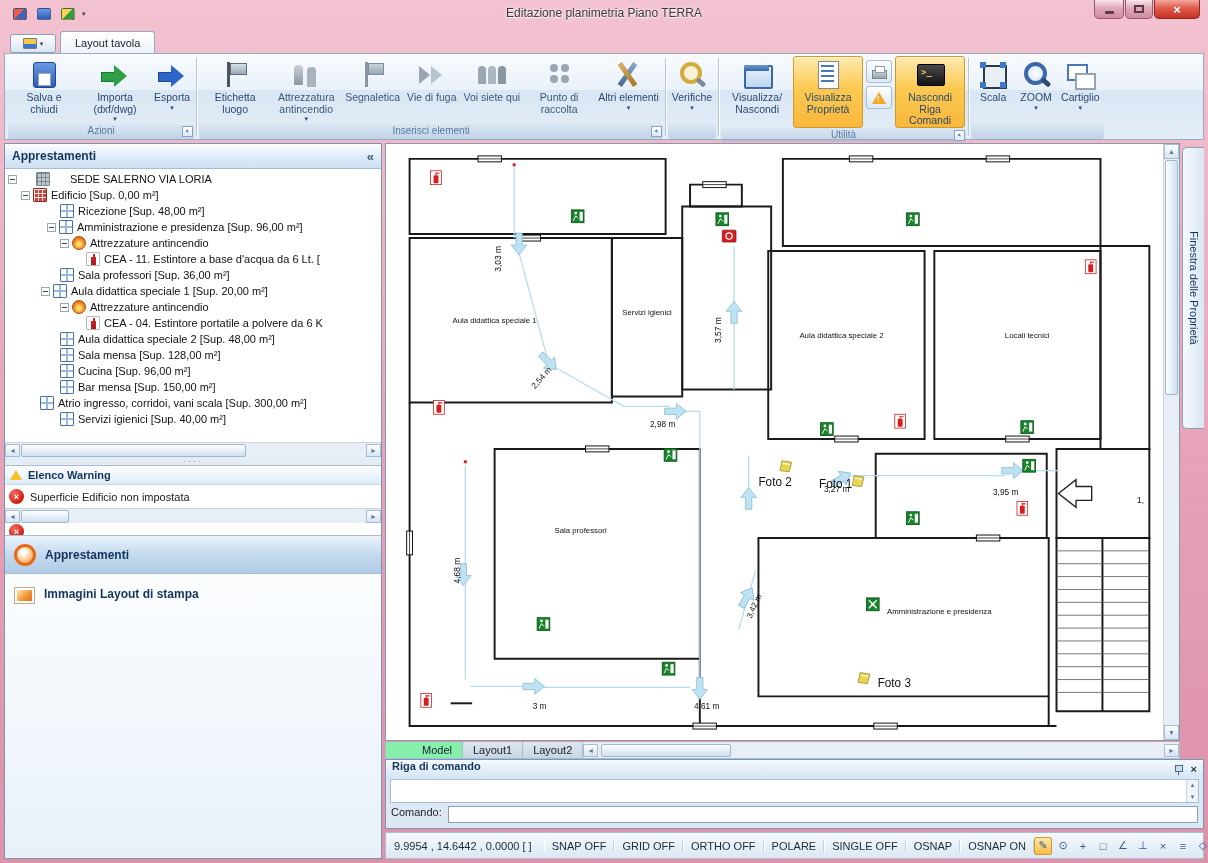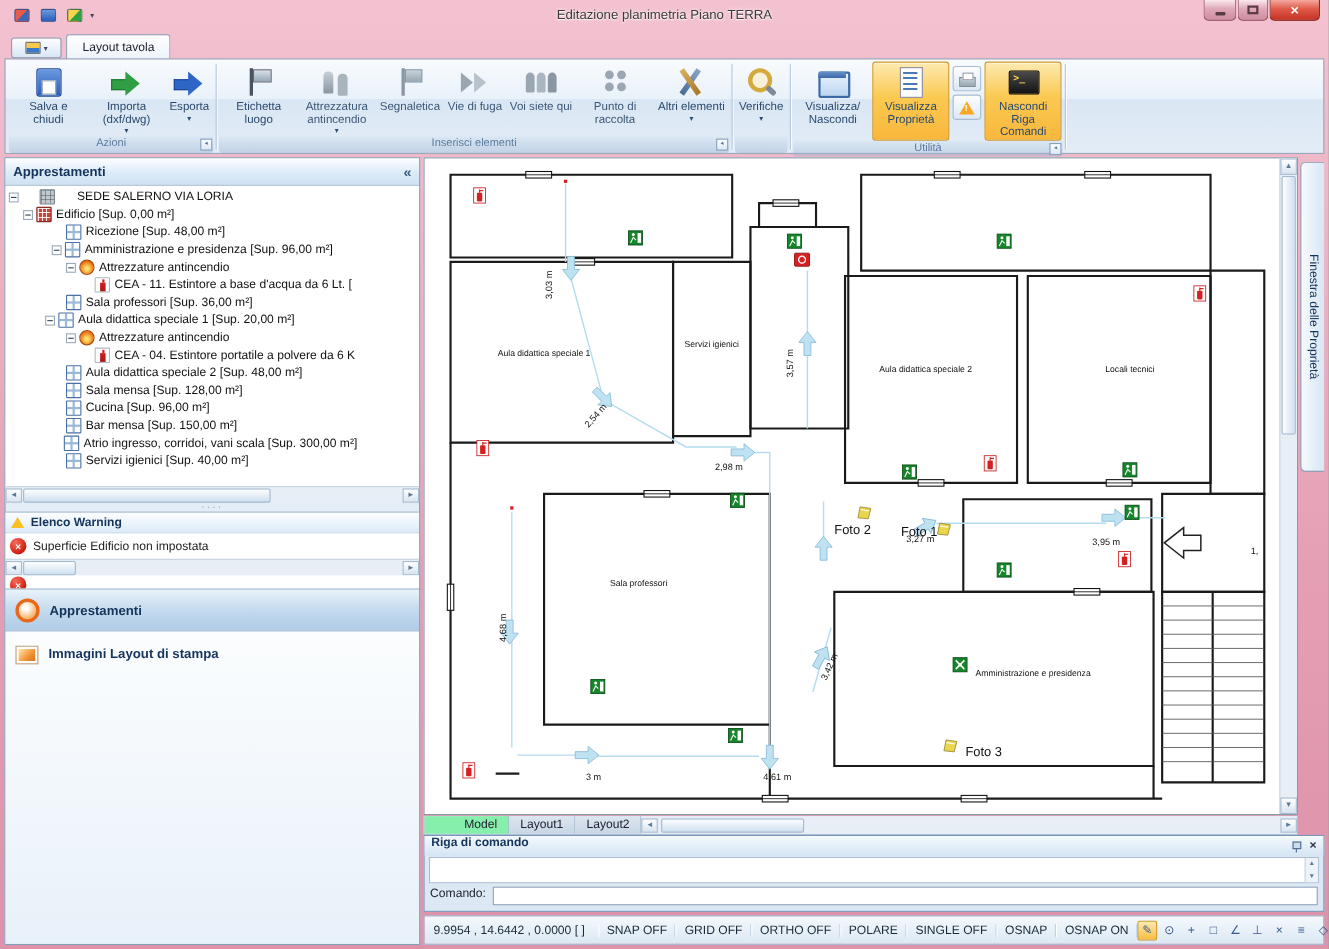--- a/index.html
+++ b/index.html
@@ -291,20 +291,36 @@
           </div>
           <div class="rib-btn hl">
             <div class="ri ri-console"></div>
             <div class="lbl">Nascondi Riga Comandi</div>
           </div>
         </div>
         <div class="rgrp-label"><span>Utilità</span><span class="launcher"><span>▸</span></span></div>
       </div>
       <div class="rsep"></div>
       <div class="rgrp">
+        <div class="rgrp-items">
+          <div class="rib-btn">
+            <div class="ri ri-scala"></div>
+            <div class="lbl">Scala</div>
+          </div>
+          <div class="rib-btn">
+            <div class="ri ri-zoom"></div>
+            <div class="lbl">ZOOM</div>
+            <span class="caret">▾</span>
+          </div>
+          <div class="rib-btn">
+            <div class="ri ri-cartiglio"></div>
+            <div class="lbl">Cartiglio</div>
+            <span class="caret">▾</span>
+          </div>
+        </div>
         <div class="rgrp-label"><span></span></div>
       </div>
     </div>
 
   <div class="leftpanel">
     <div class="lp-header">
       <span>Apprestamenti</span>
       <span class="lp-collapse">«</span>
     </div>
     <div class="tree" id="tree">
@@ -371,21 +387,21 @@
         <div class="trow" style="padding-left: 42px;">
           <span class="tspace"></span>
           <span class="ti ti-room"></span>
           <span class="ttext">Cucina [Sup. 96,00 m²]</span>
         </div>
         <div class="trow" style="padding-left: 42px;">
           <span class="tspace"></span>
           <span class="ti ti-room"></span>
           <span class="ttext">Bar mensa [Sup. 150,00 m²]</span>
         </div>
-        <div class="trow" style="padding-left: 40px;">
+        <div class="trow" style="padding-left: 22px;">
           <span class="tspace"></span>
           <span class="ti ti-room"></span>
           <span class="ttext">Atrio ingresso, corridoi, vani scala [Sup. 300,00 m²]</span>
         </div>
         <div class="trow" style="padding-left: 42px;">
           <span class="tspace"></span>
           <span class="ti ti-room"></span>
           <span class="ttext">Servizi igienici [Sup. 40,00 m²]</span>
         </div>
       </div>

